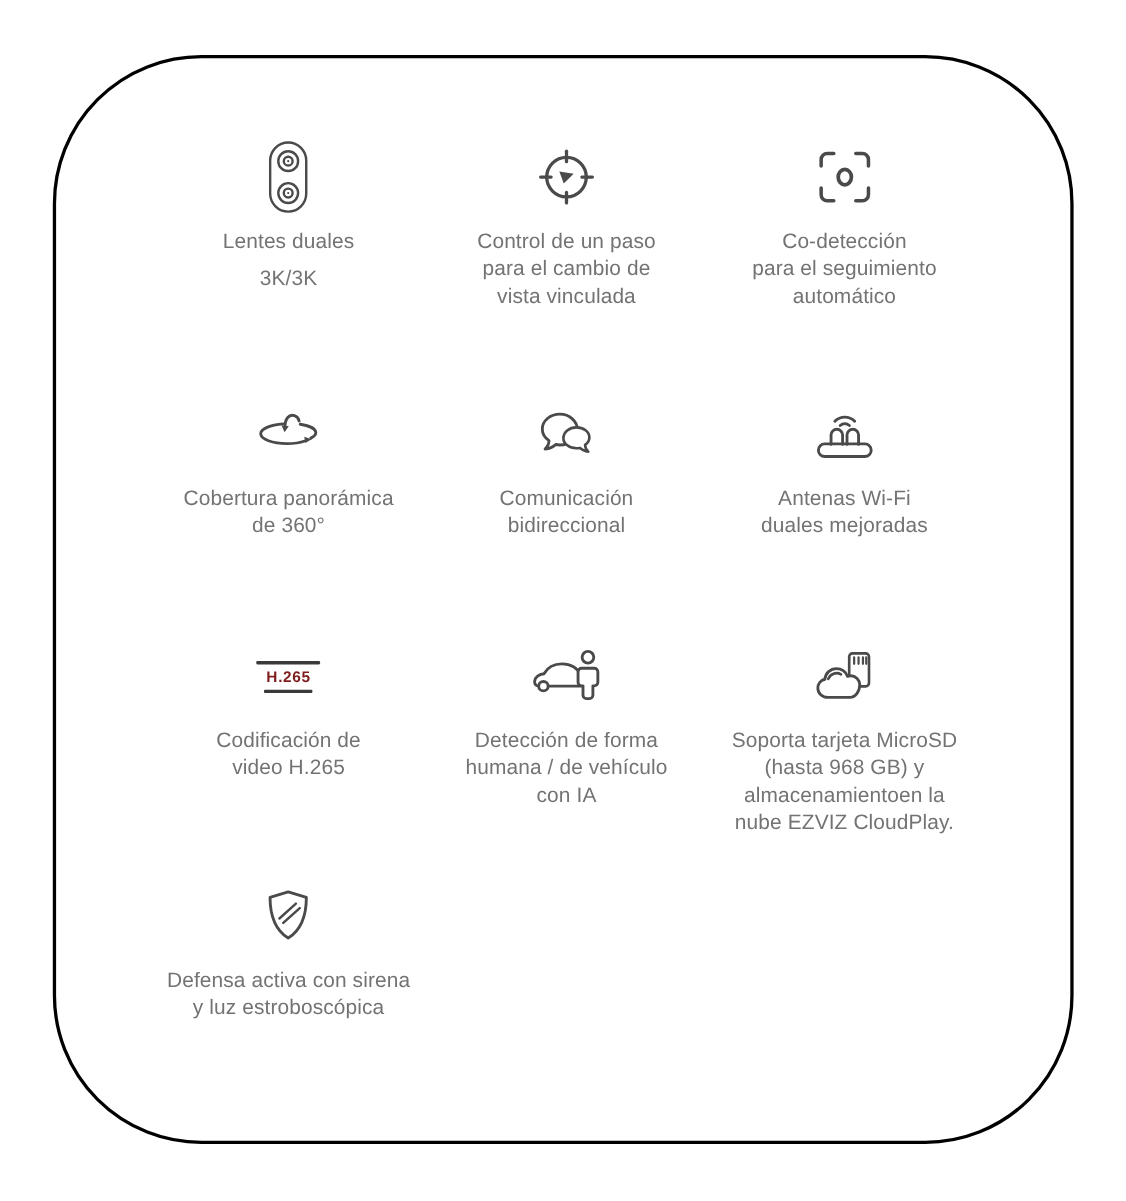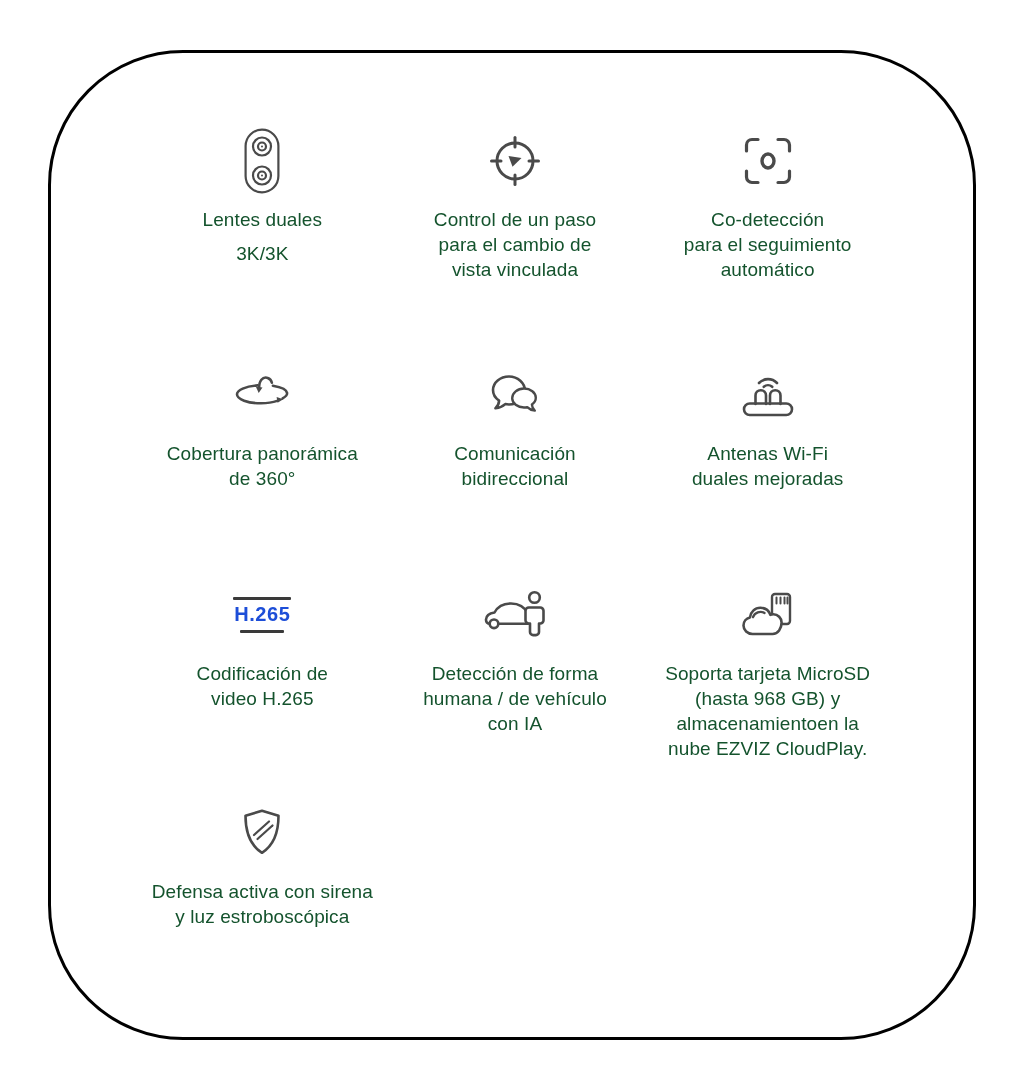--- a/index.html
+++ b/index.html
@@ -14,34 +14,34 @@
     background:#ffffff;
   }
   .grid {
     position:absolute; left:85px; top:74px; width:758px;
     display:grid; grid-template-columns:1fr 1fr 1fr;
     grid-template-rows:234px 220px 218px auto;
   }
   .cell { display:flex; flex-direction:column; align-items:center; text-align:center; }
   .iconbox { height:68px; display:flex; align-items:center; justify-content:center; }
   .label {
-    margin-top:12px; font-size:19px; line-height:25px; color:#14532d;
+    margin-top:12px; font-size:19px; line-height:25px; color:#737373;
     white-space:pre-line; letter-spacing:0.1px;
   }
   .tall-lines .label { line-height:34px; margin-top:8px; }
   svg { display:block; }
   .stroke { fill:none; stroke:#4a4a4a; stroke-linecap:round; stroke-linejoin:round; }
   .fillw { fill:#ffffff; stroke:#4a4a4a; stroke-linecap:round; stroke-linejoin:round; }
   .solid { fill:#4a4a4a; stroke:none; }
   
   .h265 { display:flex; flex-direction:column; align-items:center; }
   .h265-line { height:3px; background:#3a3a3a; border-radius:1px; }
   .h265-line.top { width:58px; }
   .h265-line.bottom { width:44px; }
-  .h265-text { font-size:20px; font-weight:bold; color:#1d4ed8; letter-spacing:0.6px; padding:3px 0 4px 0; }
+  .h265-text { font-size:14px; font-weight:bold; color:#7f1d1d; letter-spacing:0.6px; padding:3px 0 4px 0; }
 </style>
 </head>
 <body>
 
 <div class="panel">
   <div class="grid">
 
     <div class="cell tall-lines">
       <div class="iconbox">
         <svg width="36" height="66" viewBox="0 0 36 66">

